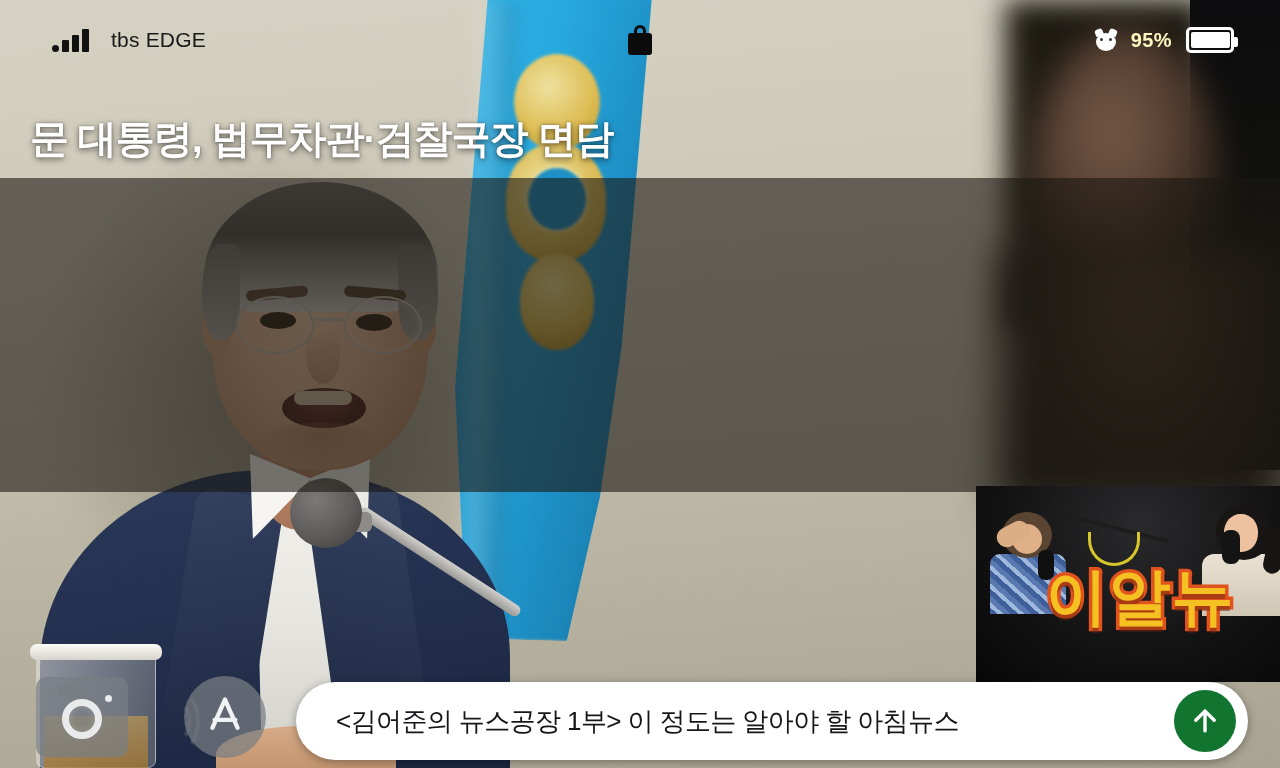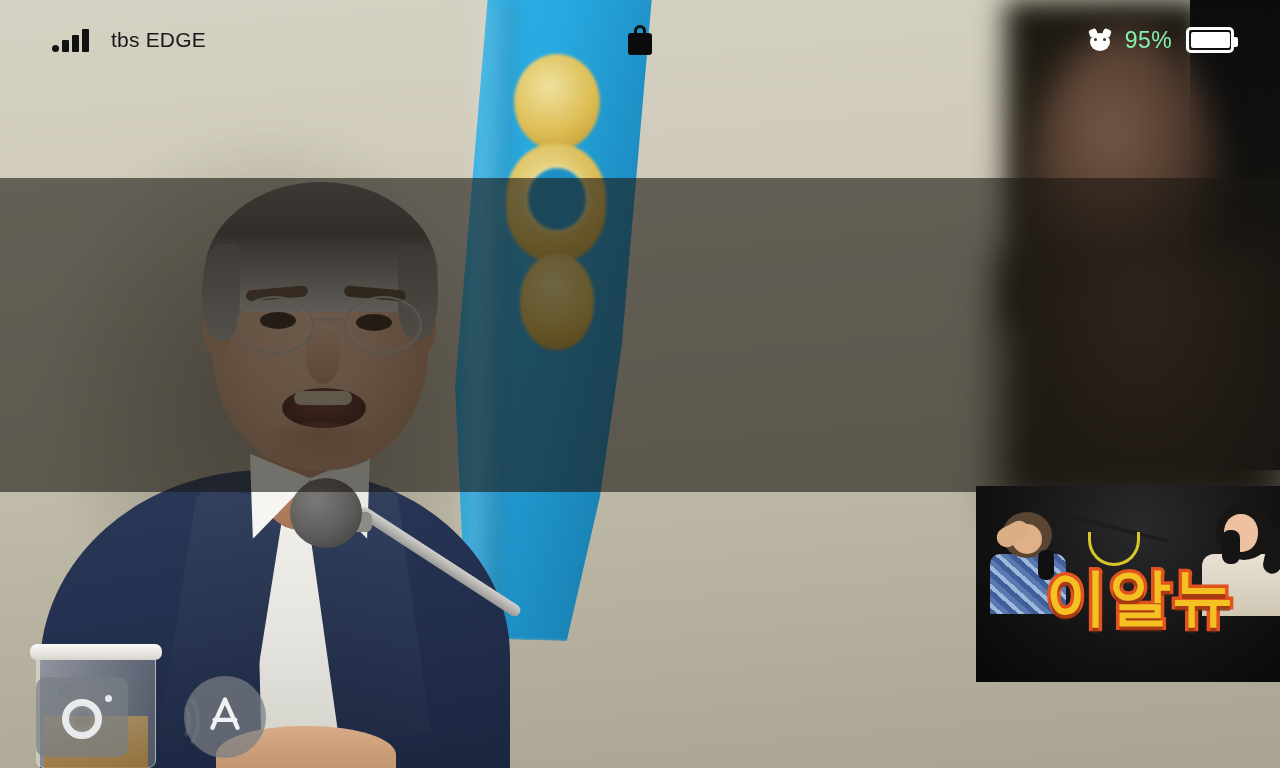--- a/index.html
+++ b/index.html
@@ -165,21 +165,21 @@
   .alarm-icon .face { position:absolute; left:1px; top:4px; width:20px; height:18px;
     border-radius:50%; background:#fff; }
   .alarm-icon .bellL { position:absolute; left:0; top:0; width:8px; height:7px;
     background:#fff; border-radius:3px 3px 0 0; transform:rotate(-22deg); }
   .alarm-icon .bellR { position:absolute; right:0; top:0; width:8px; height:7px;
     background:#fff; border-radius:3px 3px 0 0; transform:rotate(22deg); }
   .alarm-icon .dotL { position:absolute; left:5px; top:9px; width:3px; height:3px;
     border-radius:50%; background:#333; }
   .alarm-icon .dotR { position:absolute; right:5px; top:9px; width:3px; height:3px;
     border-radius:50%; background:#333; }
-  .batt-pct { font-size:23px; color:#86efac; font-weight:400; letter-spacing:.4px; }
+  .batt-pct { font-size:20px; color:#fef9c3; font-weight:700; letter-spacing:.4px; }
   .battery { width:48px; height:26px; border:3px solid #fff; border-radius:5px; position:relative; }
   .battery .fill { position:absolute; left:2px; top:2px; bottom:2px; width:92%; background:#fff;
     border-radius:2px; }
   .battery .tip { position:absolute; right:-7px; top:7px; width:4px; height:10px;
     background:#fff; border-radius:0 2px 2px 0; }
 
   
   .kicker { position:absolute; left:30px; top:112px; z-index:30;
     font-size:39px; font-weight:700; color:#fff; letter-spacing:-1px;
     text-shadow:0 2px 6px rgba(0,0,0,.55), 0 0 2px rgba(0,0,0,.4); white-space:nowrap; }
@@ -358,20 +358,21 @@
           <div class="dotR"></div>
       </div>
       <div class="batt-pct">95%</div>
       <div class="battery">
         <div class="fill"></div>
           <div class="tip"></div>
       </div>
     </div>
   </div>
 
+  <div class="kicker">문 대통령, 법무차관·검찰국장 면담</div>
 
   <div class="title-band"></div>
 
   <div class="logo-card">
     <div class="lc-bg"></div>
     <div class="lc-boom"></div>
     <div class="lc-cable"></div>
     <div class="lc-man">
       <div class="b"></div>
         <div class="h"></div>
@@ -403,14 +404,23 @@
         <path d="M12 4 L17.8 17"></path>
         <path d="M7.2 13.3 L16.8 13.3"></path>
       </svg>
     </div>
   </div>
   <div class="dock-wave">
     <span></span>
       <span></span>
   </div>
 
+  <div class="pillbar">
+    <div class="pill-text">&lt;김어준의 뉴스공장 1부&gt; 이 정도는 알아야 할 아침뉴스</div>
+    <button class="pill-btn" aria-label="open">
+      <svg viewBox="0 0 24 24" fill="none" stroke="#ffffff" stroke-width="2.4" stroke-linecap="round" stroke-linejoin="round">
+        <path d="M12 19 L12 5"></path>
+        <path d="M5.5 11.5 L12 5 L18.5 11.5"></path>
+      </svg>
+    </button>
+  </div>
 
 </div>
 
 </body></html>

